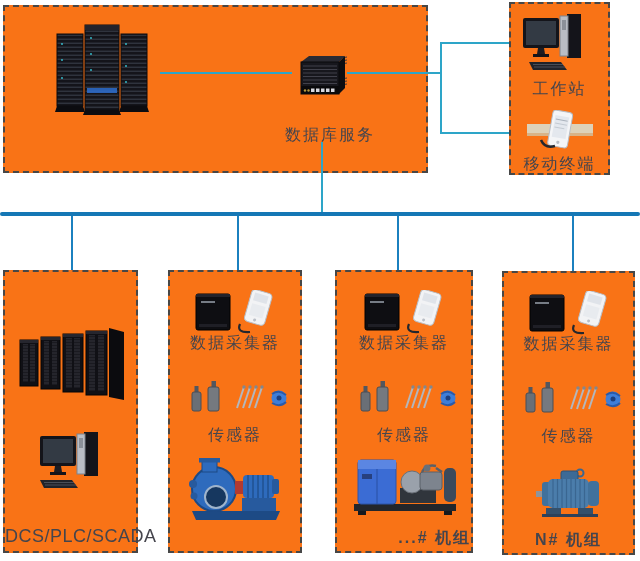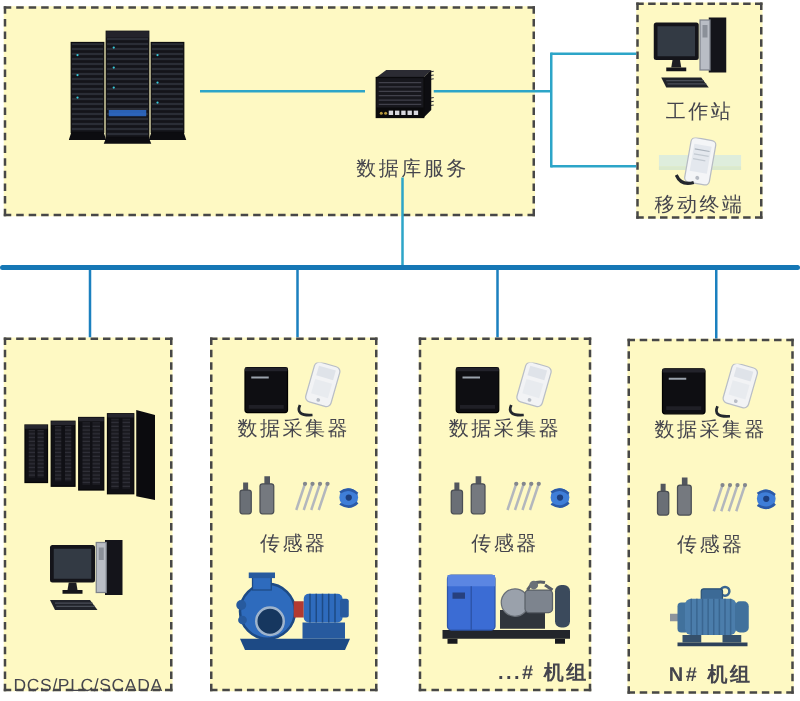--- a/index.html
+++ b/index.html
@@ -1,21 +1,21 @@
 <!DOCTYPE html>
 <html style="--line: #2da5c8; --bus: #1577b5; --border: #474747; --text: #45454d;"><head>
 <meta charset="utf-8">
 <style>
   :root{
     --line:#2da5c8; --bus:#1577b5; --border:#474747; --text:#45454d;
   }
   html,body{margin:0;padding:0;background:#fff;}
   #canvas{position:relative;width:640px;height:561px;background:#ffffff;overflow:hidden;
           font-family:"Liberation Sans","DejaVu Sans",sans-serif;color:var(--text);}
-  .dashed-box{position:absolute;border:2px dashed var(--border);box-sizing:border-box;background:#fef9c3;}
+  .dashed-box{position:absolute;border:2px dashed var(--border);box-sizing:border-box;background:#f97316;}
   .lbl{position:absolute;left:0;width:100%;text-align:center;font-size:16px;
        letter-spacing:2px;color:var(--text);white-space:nowrap;}
   .lbl.en{letter-spacing:0.5px;}
   .hline{position:absolute;height:2px;background:var(--line);}
   .vline{position:absolute;width:2px;background:var(--line);}
   .bus{position:absolute;height:4px;background:var(--bus);border-radius:2px;}
   .drop{position:absolute;width:2px;background:#1b80bf;}
   .icon{position:absolute;}
   svg{display:block;}
 </style>
@@ -181,21 +181,21 @@
         <rect x="5" y="9" width="30" height="24" fill="#333a44"></rect>
         <polygon points="17,36 23,36 24,42 16,42" fill="#1c1c22"></polygon>
         <rect x="12" y="42" width="16" height="3" fill="#14141a"></rect>
         <polygon points="2,50 34,50 40,58 6,58" fill="#20232a"></polygon>
         <g stroke="#4a4f58" stroke-width="1">
           <line x1="6" y1="52.5" x2="36" y2="52.5"></line>
             <line x1="7" y1="55" x2="38" y2="55"></line>
         </g>
       </svg>
     </div>
-    <div class="lbl en" style="top:268px;font-size:14px;">DCS/PLC/SCADA</div>
+    <div class="lbl en" style="top:254px;font-size:18px;">DCS/PLC/SCADA</div>
   </div>
 
   <div class="dashed-box" style="left:168px;top:270px;width:134px;height:283px;">
     <div class="icon" style="left:18px;top:18px;">
       <svg width="100" height="45" viewBox="0 0 100 45">
         <rect x="8" y="4" width="34" height="36" rx="2" fill="#0e0e12" stroke="#000"></rect>
         <rect x="8" y="4" width="34" height="3" fill="#23232b"></rect>
         <line x1="13" y1="12" x2="27" y2="12" stroke="#9aa2ac" stroke-width="1.5"></line>
         <rect x="11" y="34" width="28" height="3" fill="#1f1f26"></rect>
         <g transform="rotate(16 70 20)">

